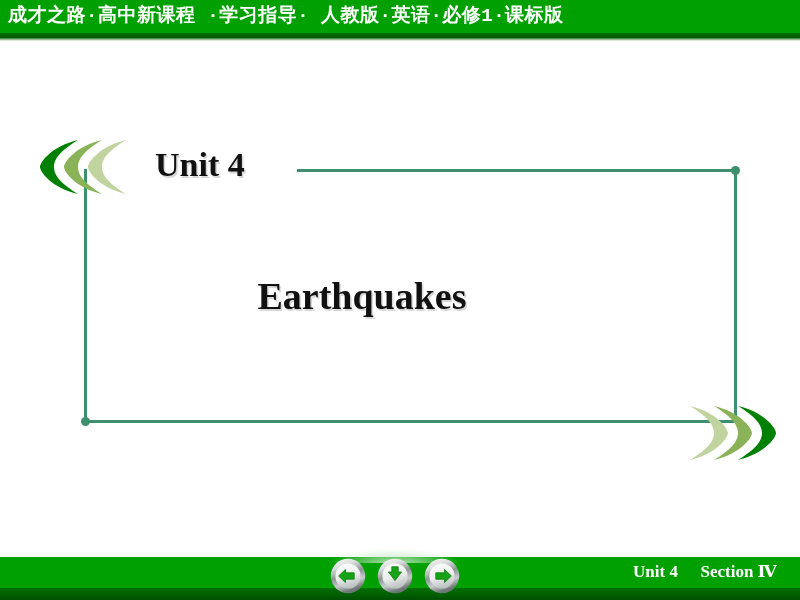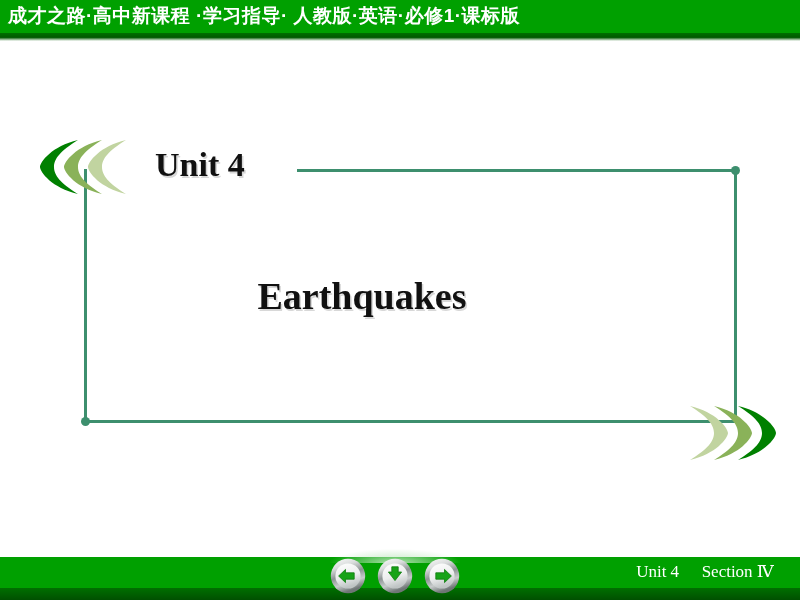--- a/index.html
+++ b/index.html
@@ -37,21 +37,21 @@
     left: 0;
     top: 33px;
     width: 800px;
     height: 8px;
     background: linear-gradient(to bottom, #006f00 0%, #005900 55%, #ffffff 100%);
   }
   .header-title {
     position: absolute;
     left: 8px;
     top: 3px;
-    font-family: Liberation Sans, sans-serif;
+    font-family: Liberation Mono, monospace;
     font-weight: bold;
     font-size: 19px;
     letter-spacing: 0.5px;
     color: #ffffff;
     white-space: nowrap;
     line-height: 26px;
   }
 
   
   .frame-line {
@@ -179,21 +179,21 @@
   .nav-down { left: 47px; }
   .nav-next { left: 94px; }
 
   .footer-right {
     position: absolute;
     left: 620px;
     top: 561px;
     width: 170px;
     text-align: center;
     font-family: "Liberation Serif", "DejaVu Serif", serif;
-    font-weight: normal;
+    font-weight: bold;
     font-size: 17px;
     color: #ffffff;
     white-space: nowrap;
   }
   .footer-right .gap { display: inline-block; width: 14px; }
 </style>
 </head>
 <body>
 
 <div id="slide">

